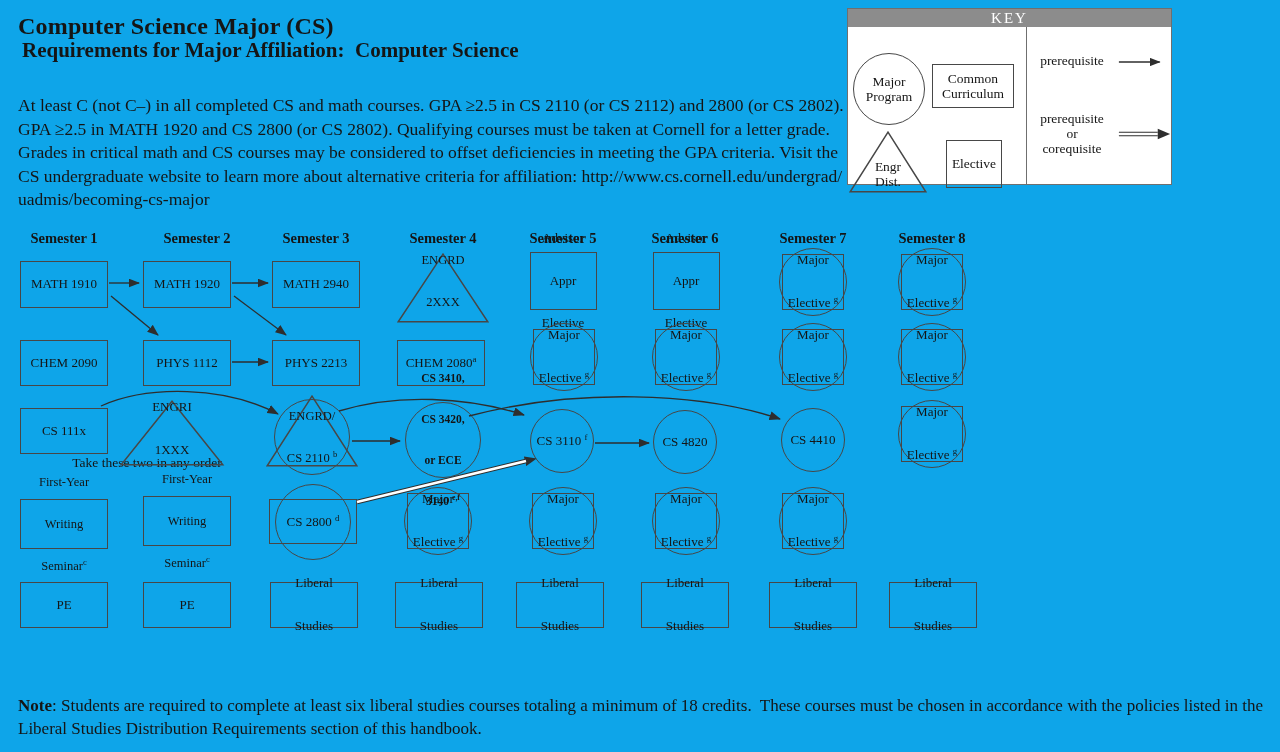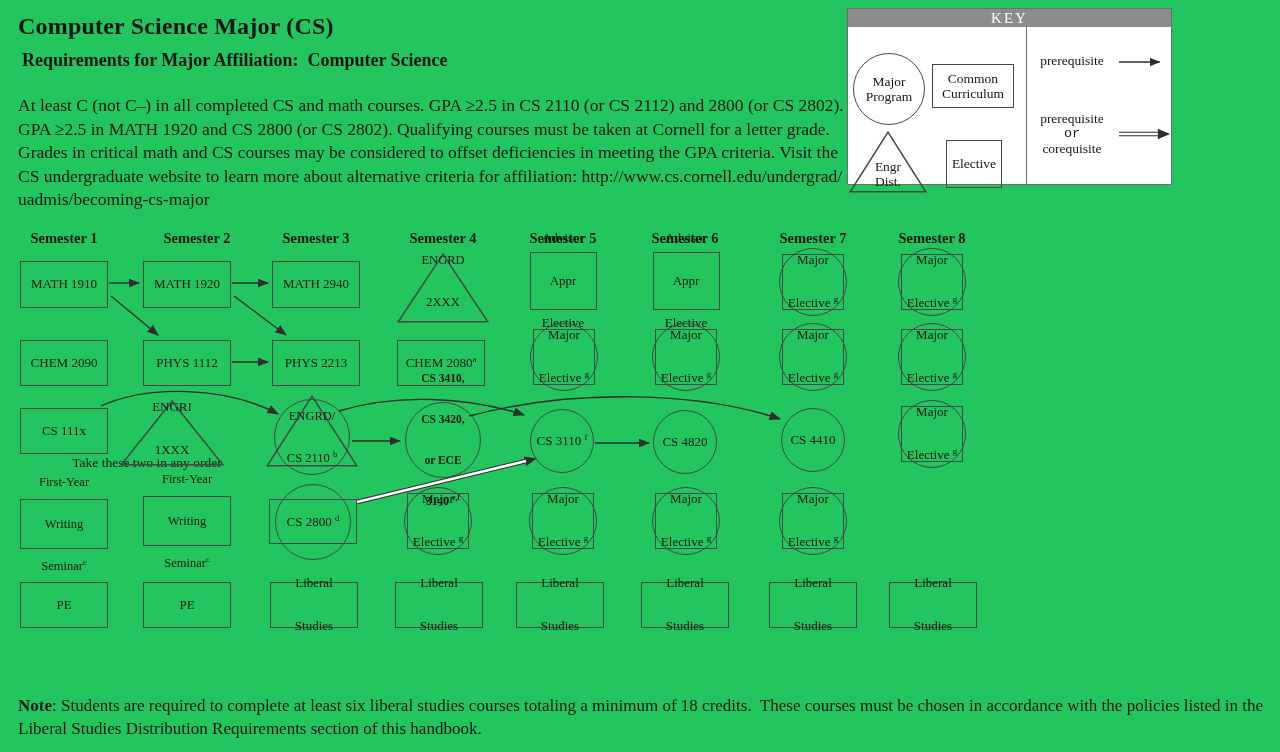--- a/index.html
+++ b/index.html
@@ -1,20 +1,20 @@
 <!DOCTYPE html>
 <html><head>
 <meta charset="utf-8">
 <style>
   html,body{margin:0;padding:0;background:#fff;}
   body{width:1280px;height:752px;font-family:"Liberation Serif","DejaVu Serif",serif;color:#151515;}
-  #pg{position:relative;width:1280px;height:752px;overflow:hidden;background:#22c55e;}
+  #pg{position:relative;width:1280px;height:752px;overflow:hidden;background:#0ea5e9;}
 
   .title{position:absolute;left:18px;top:13px;margin:0;font-size:24px;font-weight:bold;letter-spacing:.2px;}
-  .subtitle{position:absolute;left:22px;top:50px;margin:0;font-size:18px;font-weight:bold;}
+  .subtitle{position:absolute;left:22px;top:38px;margin:0;font-size:21px;font-weight:bold;}
   .intro{position:absolute;left:18px;top:94px;width:836px;margin:0;font-size:17.5px;line-height:23.6px;}
   .note{position:absolute;left:18px;top:694px;width:1248px;margin:0;font-size:17px;line-height:23px;}
 
   
   .key{position:absolute;left:847px;top:8px;width:325px;height:177px;border:1px solid #6f6f6f;box-sizing:border-box;background:#fff;}
   .key-header{height:18px;background:var(--keybg,#8c8c8c);color:#fff;text-align:center;font-size:15px;line-height:18px;letter-spacing:2px;}
   .key-body{position:relative;height:157px;}
   .key-shapes{position:absolute;left:0;top:0;width:178px;height:157px;}
   .kshape{position:absolute;box-sizing:border-box;border:1.5px solid #474747;display:flex;flex-direction:column;align-items:center;justify-content:center;text-align:center;font-size:13.5px;line-height:1.12;background:transparent;}
   .kshape.circle{border-radius:50%;}
@@ -73,21 +73,21 @@
             <div class="legend-label">
               <span style="display: block;">prerequisite</span>
             </div>
             <svg width="58" height="14" viewBox="0 0 58 14">
               <line x1="2" y1="7" x2="45" y2="7" stroke="#2e2e2e" stroke-width="1.4" marker-end="url(#ah)"></line>
             </svg>
           </div>
           <div class="legend-row">
             <div class="legend-label">
               <span style="display: block;">prerequisite</span>
-              <span style="display: block; font-family: Liberation Mono, monospace;">or</span>
+              <span style="display: block;">or</span>
               <span style="display: block;">corequisite</span>
             </div>
             <svg width="58" height="14" viewBox="0 0 58 14">
               <line x1="2" y1="5.1" x2="43" y2="5.1" stroke="#2e2e2e" stroke-width="1.2"></line>
               <line x1="2" y1="8.9" x2="43" y2="8.9" stroke="#2e2e2e" stroke-width="1.2"></line>
               <polygon points="43,1.5 56,7 43,12.5" fill="#2e2e2e"></polygon>
             </svg>
           </div>
         </div>
     </div>

